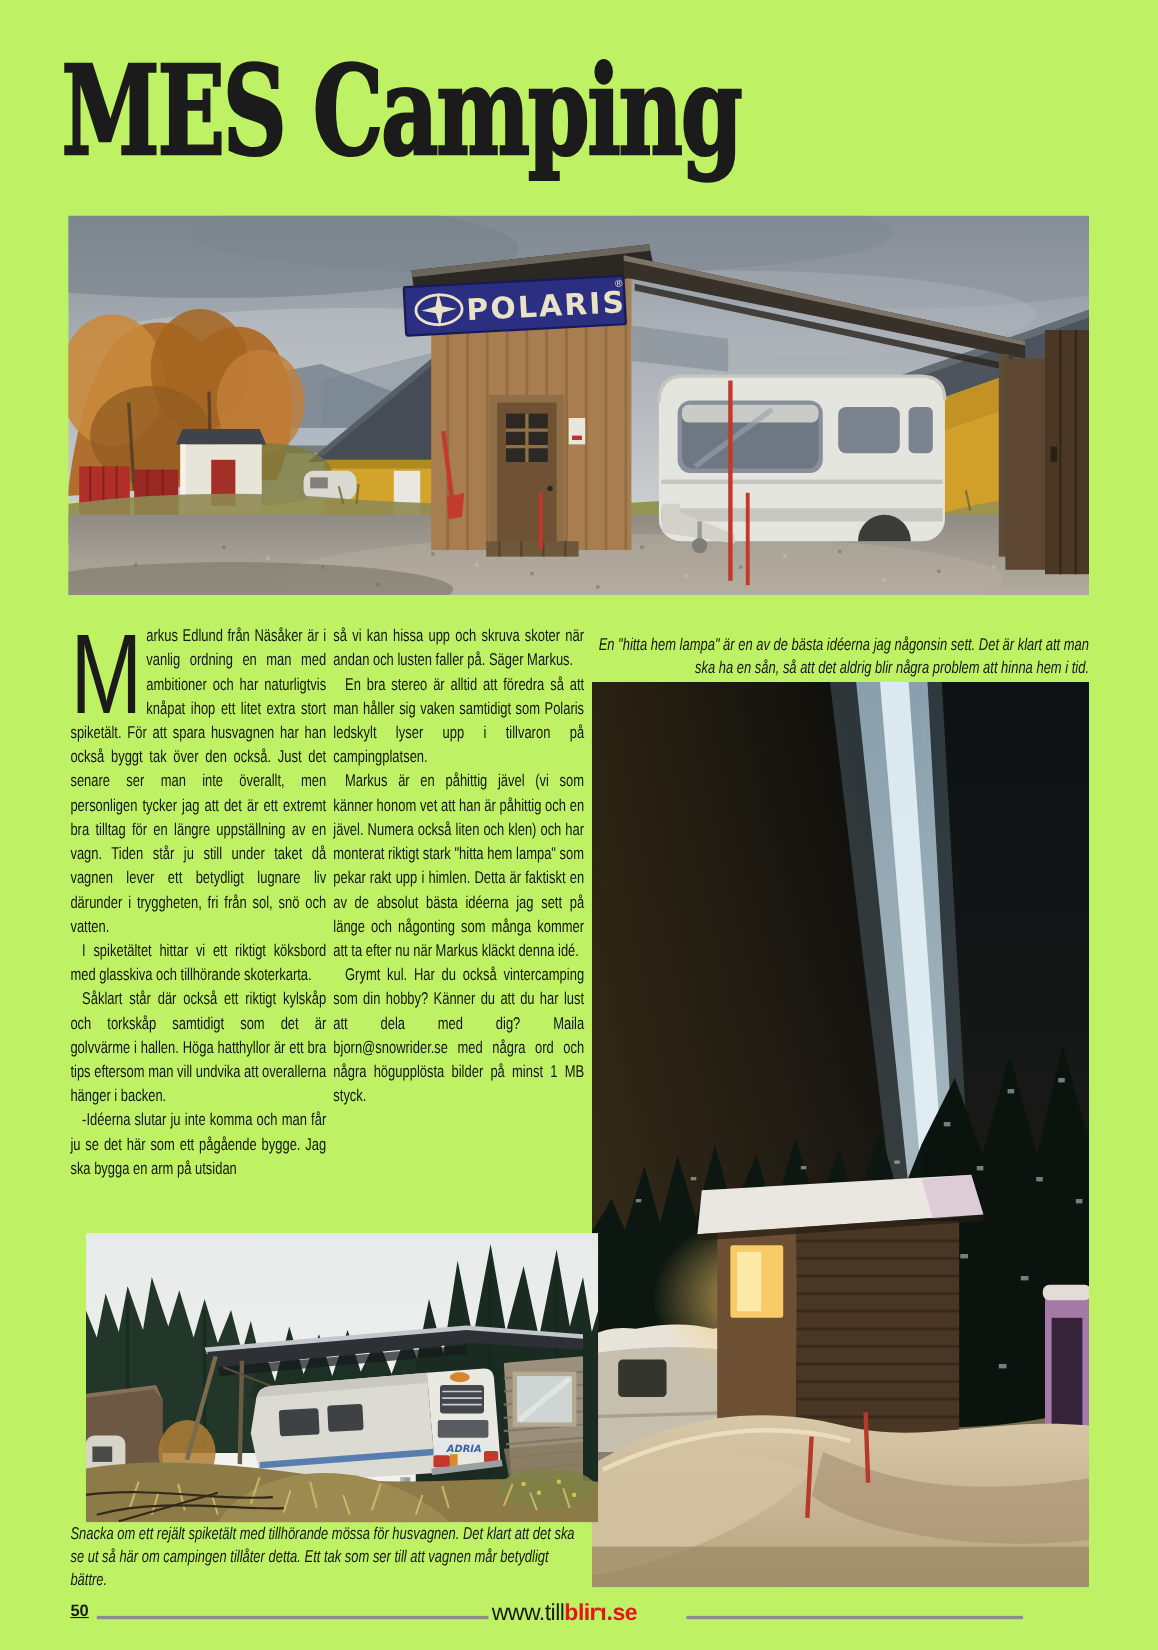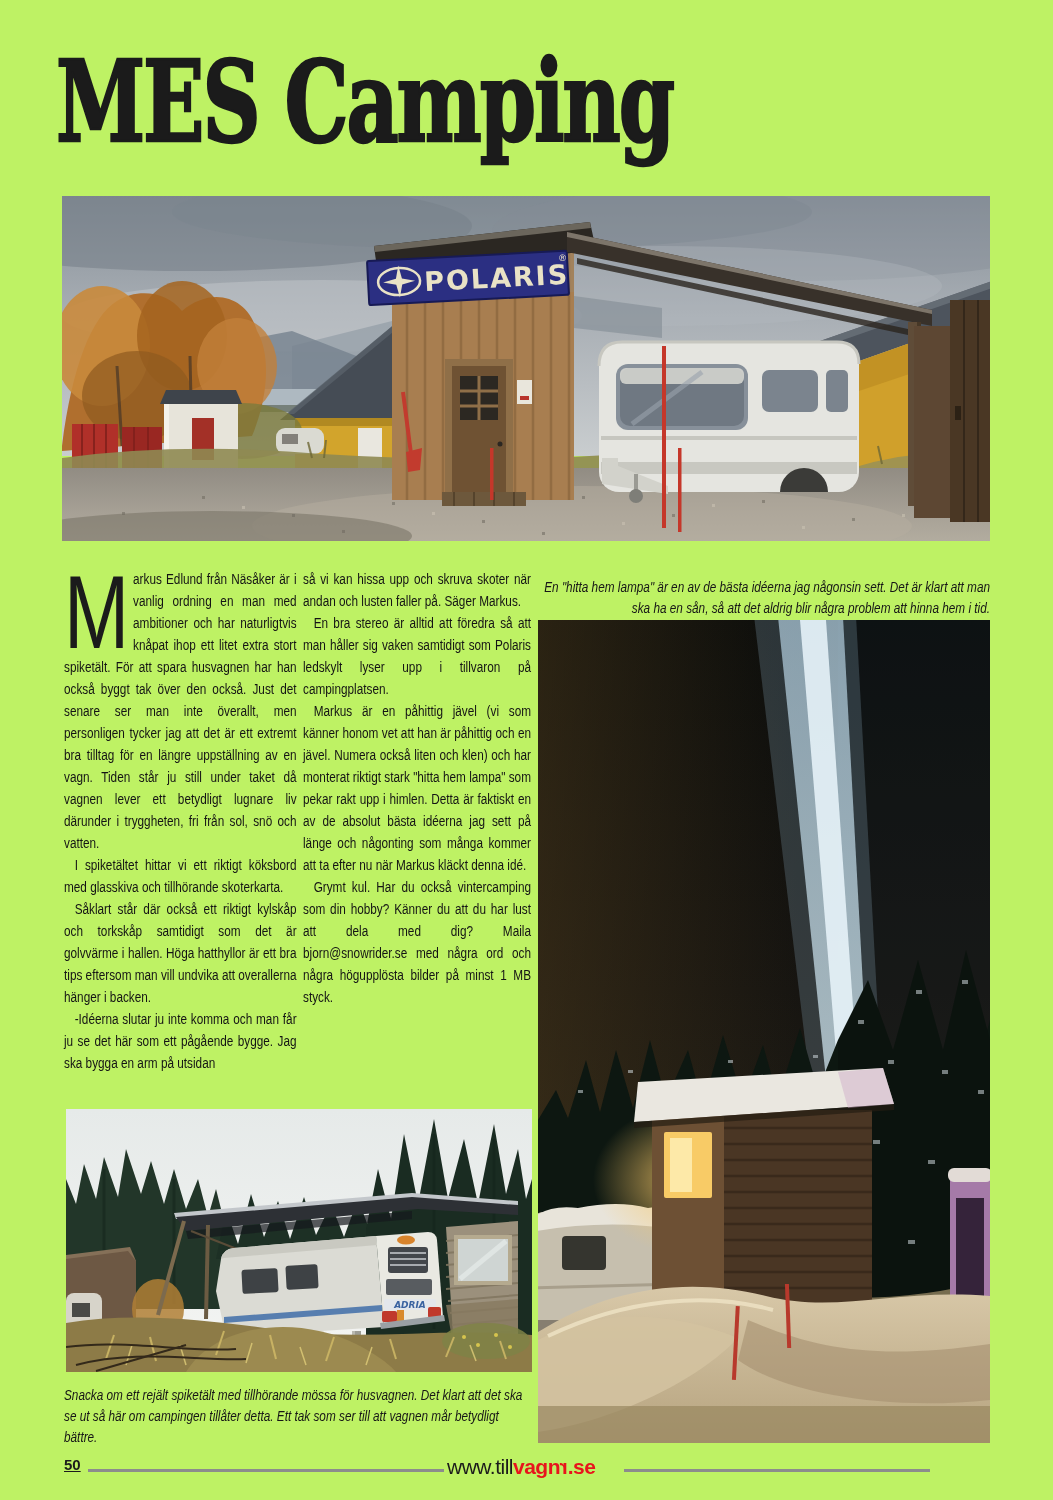--- a/index.html
+++ b/index.html
@@ -370,21 +370,21 @@
         <path d="M0 720 C 60 688 130 690 200 718 C 160 760 80 800 0 812 Z" fill="#d3c2a0" opacity=".9"></path>
         <path d="M10 716 C 90 678 170 672 235 690" stroke="#efe3c6" stroke-width="4" fill="none" opacity=".8"></path>
         <path d="M210 700 C 280 730 340 740 452 724 L452 780 C 340 792 240 770 200 740 Z" fill="#a59070" opacity=".6"></path>
         <rect x="0" y="786" width="452" height="37" fill="#99875f" opacity=".7"></rect>
       </g>
       <rect x="196" y="686" width="4" height="74" fill="#b8392c" transform="rotate(3 198 720)"></rect>
       <rect x="248" y="664" width="4" height="64" fill="#b8392c" transform="rotate(-2 250 694)"></rect>
     </svg>
   </figure>
 
-  <figure class="photo" id="bottom-photo" style="margin:4px">
+  <figure class="photo" id="bottom-photo" style="margin:16px">
     <svg viewBox="0 0 466 263" width="466" height="263" preserveAspectRatio="none">
       <defs>
         <linearGradient id="bSky" x1="0" y1="0" x2="0" y2="1">
           <stop offset="0" stop-color="#e6eae9"></stop>
             <stop offset="1" stop-color="#f4f5f3"></stop>
         </linearGradient>
       </defs>
       <rect x="0" y="0" width="466" height="263" fill="url(#bSky)"></rect>
       <g>
         <path d="M0 200 L0 70 L10 95 L18 55 L30 90 L38 48 L52 88 L60 40 L75 85 L85 52 L98 95 L108 60 L120 100 L132 70 L142 108 L150 80 L158 112 L158 200 Z" fill="#223629"></path>
@@ -490,17 +490,17 @@
         </g>
       </g>
     </svg>
   </figure>
 
   <div class="caption" id="cap-bottom">Snacka om ett rejält spiketält med tillhörande mössa för husvagnen. Det klart att det ska se ut så här om campingen tillåter detta. Ett tak som ser till att vagnen mår betydligt bättre.</div>
 
   <div id="page-num">50</div>
   <div class="rule" id="rule-l"></div>
   <div id="logo">
-    <span class="pre">www.till</span><span class="red">vagn</span><span class="red flip">r</span><span class="red">.se</span>
+    <span class="pre">www.till</span><span class="red">blir</span><span class="red flip">r</span><span class="red">.se</span>
   </div>
   <div class="rule" id="rule-r"></div>
 
 </div>
 
 </body></html>

